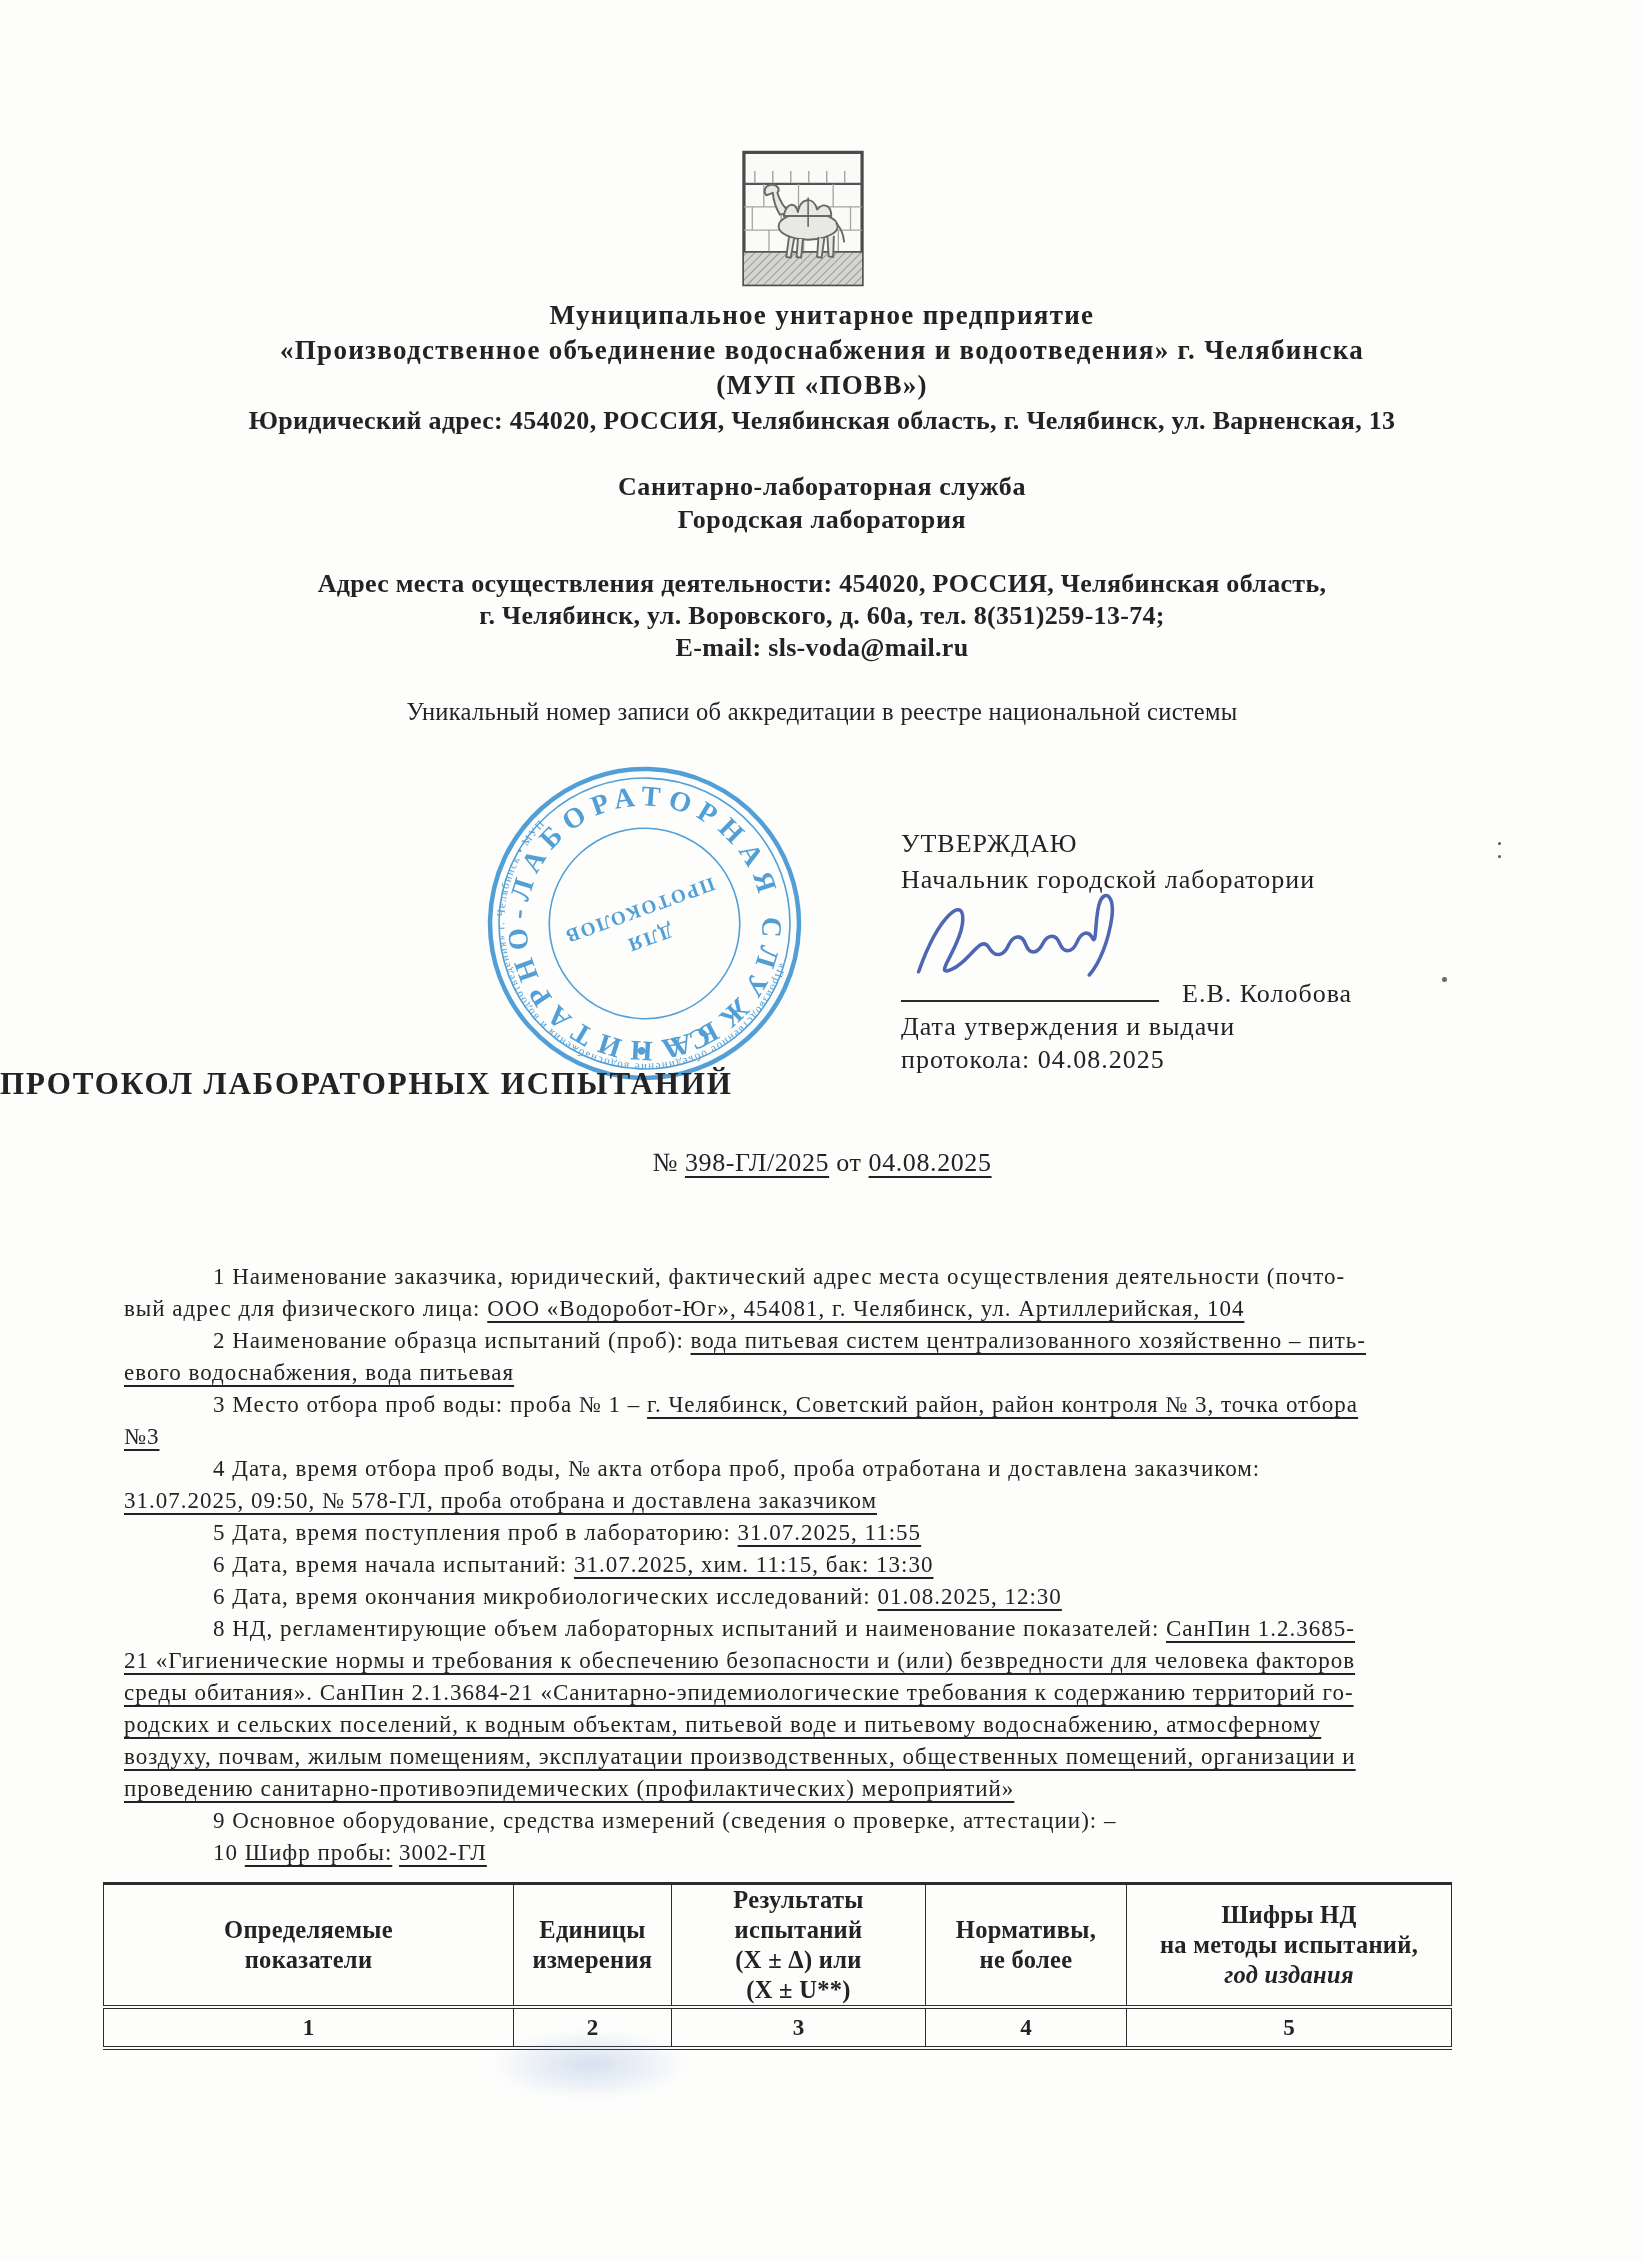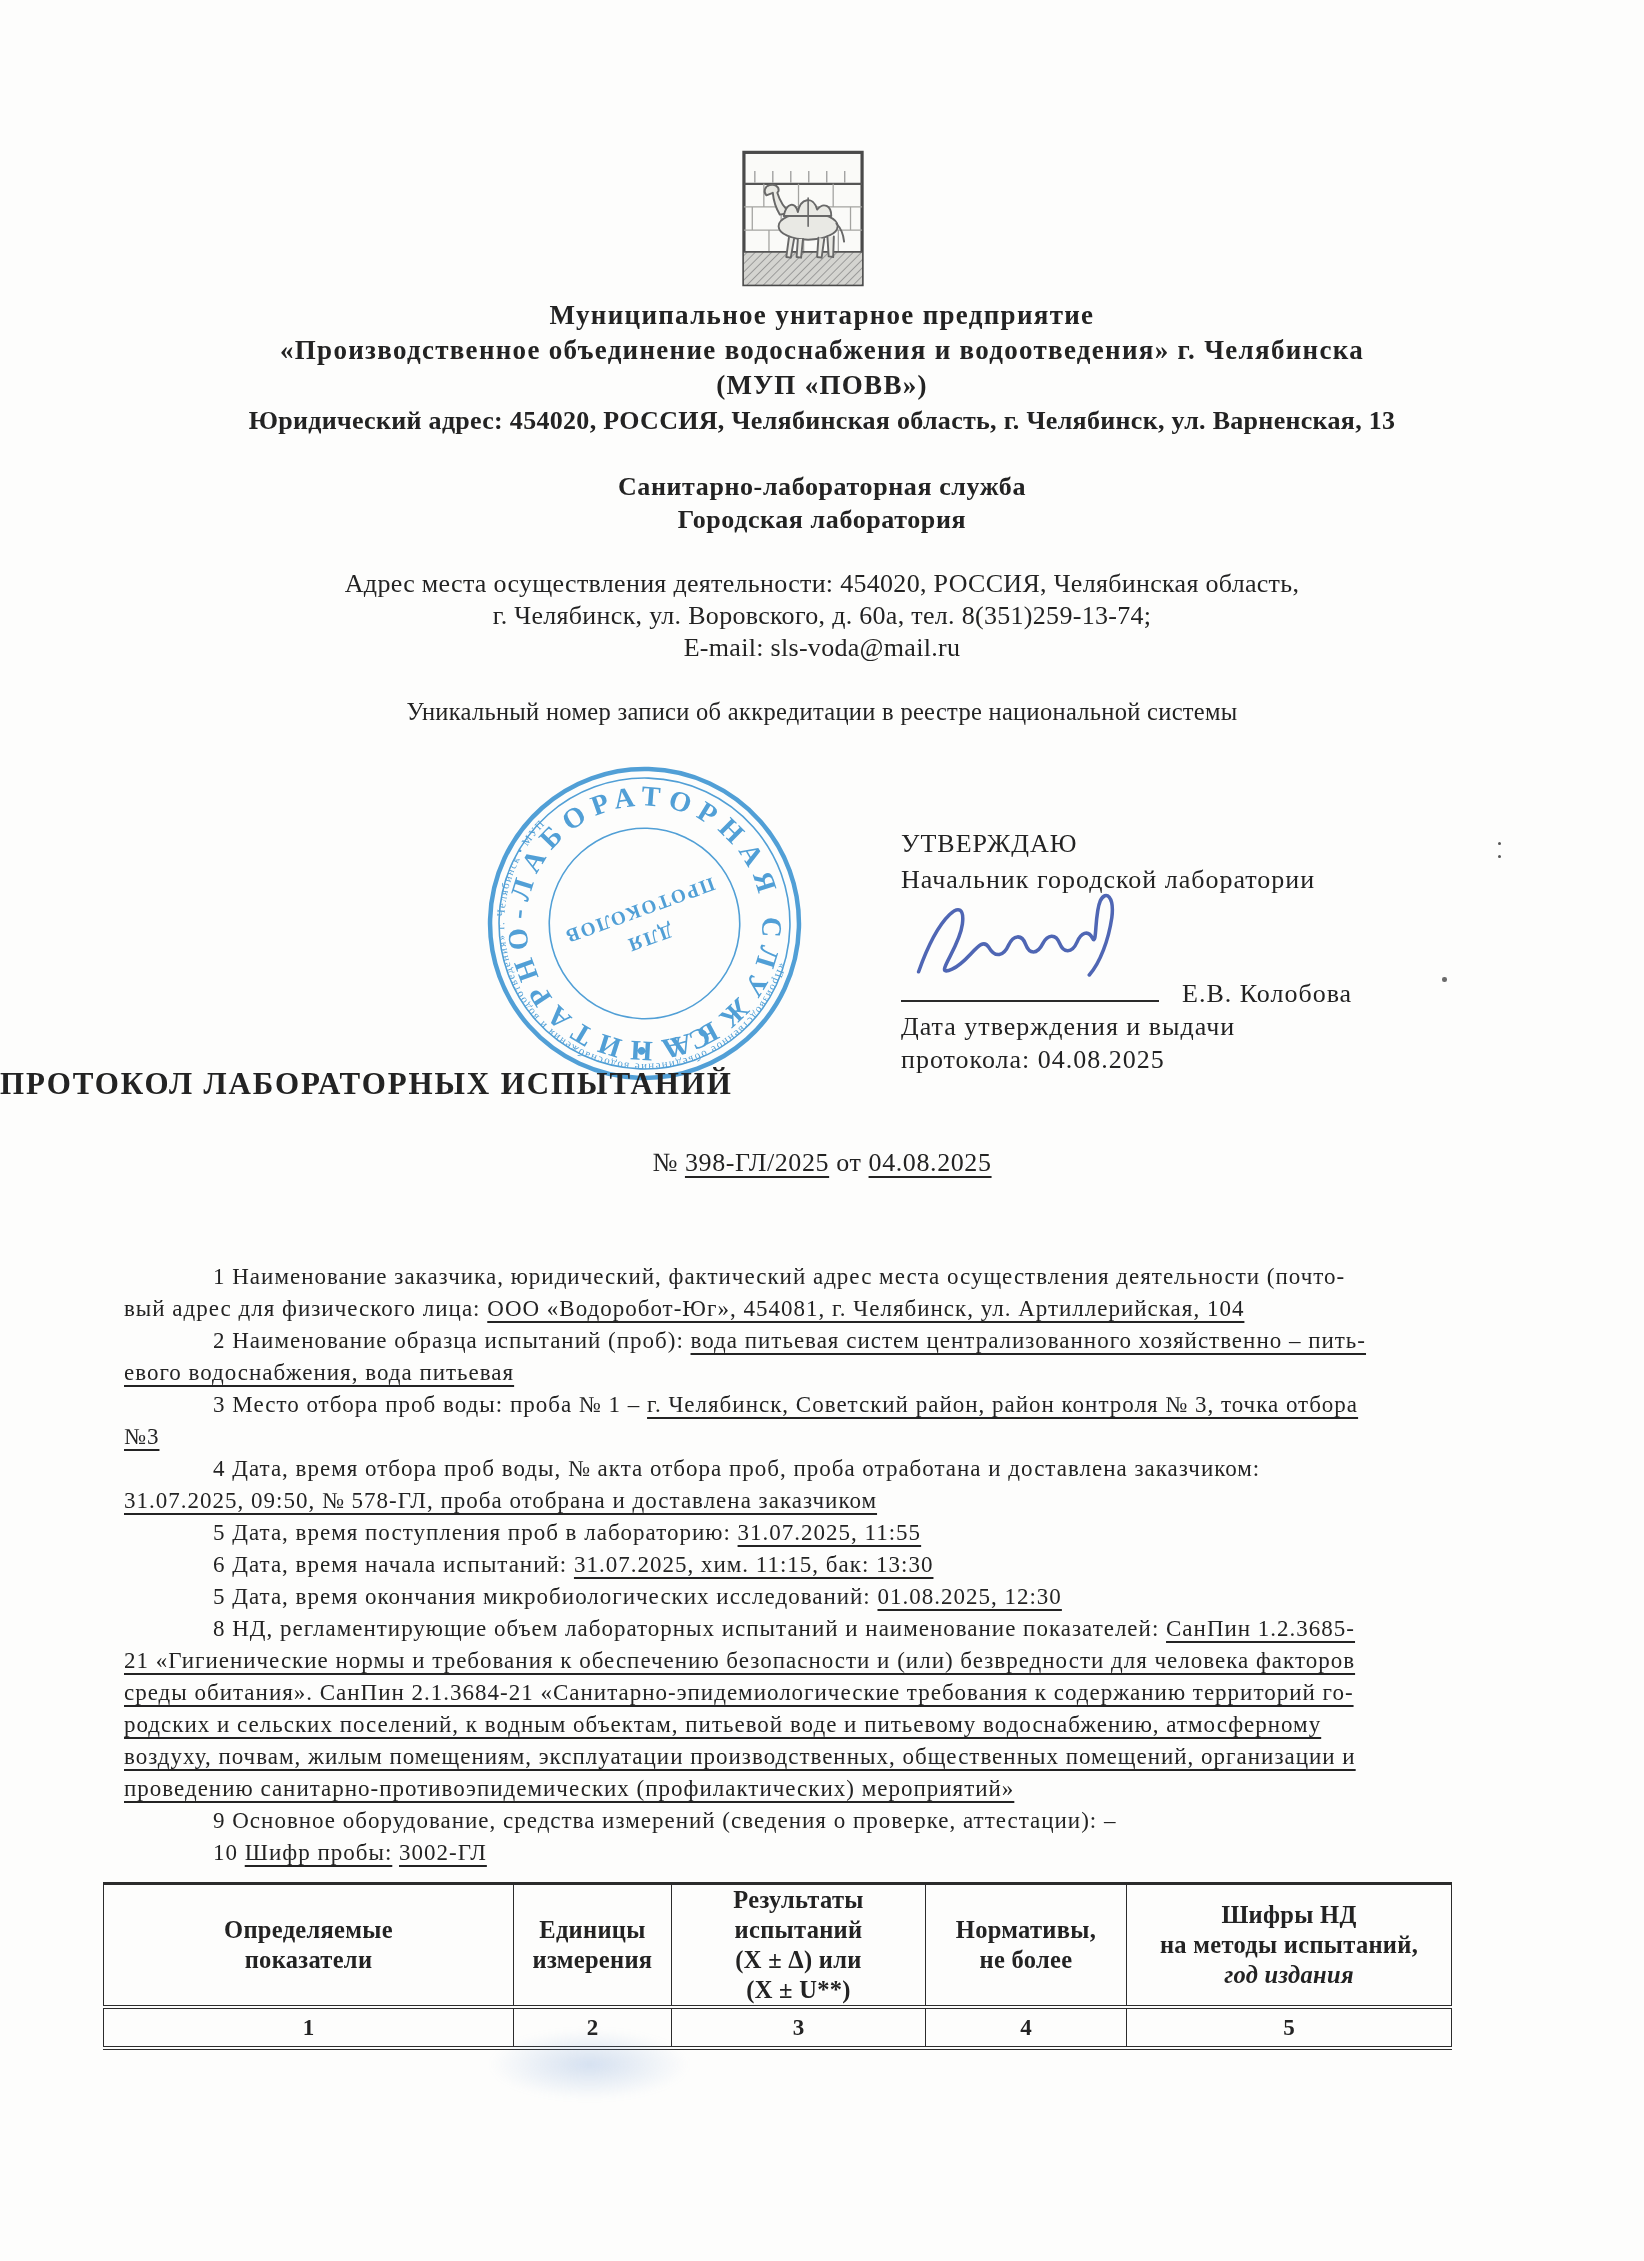--- a/index.html
+++ b/index.html
@@ -12,21 +12,21 @@
     color:#232323;
     overflow:hidden;
   }
   
   .arms{position:absolute;left:742px;top:150px;width:122px;height:137px;}
   
   .letterhead{position:absolute;top:298px;left:0;width:1644px;text-align:center;}
   .lh-org{font-weight:bold;font-size:27px;line-height:35px;letter-spacing:1.3px;}
   .lh-legal{font-weight:bold;font-size:26px;line-height:35px;letter-spacing:0.3px;}
   .lh-service{margin-top:32px;font-weight:bold;font-size:26px;line-height:33px;letter-spacing:0.6px;}
-  .lh-addr{margin-top:32px;font-weight:normal;font-size:26px;line-height:32px;letter-spacing:0.3px;}
+  .lh-addr{margin-top:32px;font-weight:bold;font-size:26px;line-height:32px;letter-spacing:0.3px;}
   .lh-accr{margin-top:31px;font-weight:normal;font-size:24.5px;line-height:33px;letter-spacing:0.3px;}
   
   .stamp{position:absolute;left:482px;top:761px;width:325px;height:325px;opacity:.88;}
   
   .approval{position:absolute;left:901px;top:826px;width:541px;font-size:26px;letter-spacing:1px;}
   .appr-row{line-height:36px;}
   .sig-zone{height:76px;}
   .sig-line-row{line-height:33px;white-space:nowrap;}
   .sig-line{display:inline-block;width:258px;border-bottom:2.6px solid #2a2a2a;height:26px;vertical-align:baseline;}
   .sig-name{margin-left:23px;}
@@ -176,21 +176,21 @@
     <span>№ </span><span class="u">398-ГЛ/2025</span><span> от </span><span class="u">04.08.2025</span>
   </div>
 
   <div class="body-text">
     <p class="para"><span class="ind"></span><span>1 Наименование заказчика, юридический, фактический адрес места осуществления деятельности (почто-</span><br><span>вый адрес для физического лица: </span><span class="u">ООО «Водоробот-Юг», 454081, г. Челябинск, ул. Артиллерийская, 104</span></p>
     <p class="para"><span class="ind"></span><span>2 Наименование образца испытаний (проб): </span><span class="u">вода питьевая систем централизованного хозяйственно – пить-</span><br><span class="u">евого водоснабжения, вода питьевая</span></p>
     <p class="para"><span class="ind"></span><span>3 Место отбора проб воды: проба № 1 – </span><span class="u">г. Челябинск, Советский район, район контроля № 3, точка отбора</span><br><span class="u">№3</span></p>
     <p class="para"><span class="ind"></span><span>4 Дата, время отбора проб воды, № акта отбора проб, проба отработана и доставлена заказчиком:</span><br><span class="u">31.07.2025, 09:50, № 578-ГЛ, проба отобрана и доставлена заказчиком</span></p>
     <p class="para"><span class="ind"></span><span>5 Дата, время поступления проб в лабораторию: </span><span class="u">31.07.2025, 11:55</span></p>
     <p class="para"><span class="ind"></span><span>6 Дата, время начала испытаний: </span><span class="u">31.07.2025, хим. 11:15, бак: 13:30</span></p>
-    <p class="para"><span class="ind"></span><span>5 Дата, время окончания микробиологических исследований: </span><span class="u">01.08.2025, 12:30</span></p>
+    <p class="para"><span class="ind"></span><span>6 Дата, время окончания микробиологических исследований: </span><span class="u">01.08.2025, 12:30</span></p>
     <p class="para"><span class="ind"></span><span>8 НД, регламентирующие объем лабораторных испытаний и наименование показателей: </span><span class="u">СанПин 1.2.3685-</span><br><span class="u">21 «Гигиенические нормы и требования к обеспечению безопасности и (или) безвредности для человека факторов</span><br><span class="u">среды обитания». СанПин 2.1.3684-21 «Санитарно-эпидемиологические требования к содержанию территорий го-</span><br><span class="u">родских и сельских поселений, к водным объектам, питьевой воде и питьевому водоснабжению, атмосферному</span><br><span class="u">воздуху, почвам, жилым помещениям, эксплуатации производственных, общественных помещений, организации и</span><br><span class="u">проведению санитарно-противоэпидемических (профилактических) мероприятий»</span></p>
     <p class="para"><span class="ind"></span><span>9 Основное оборудование, средства измерений (сведения о проверке, аттестации): –</span></p>
     <p class="para"><span class="ind"></span><span>10 </span><span class="u">Шифр пробы:</span><span> </span><span class="u">3002-ГЛ</span></p>
   </div>
 
   <table class="results-table">
     <colgroup>
       <col style="width:410px">
         <col style="width:158px">
         <col style="width:254px">

